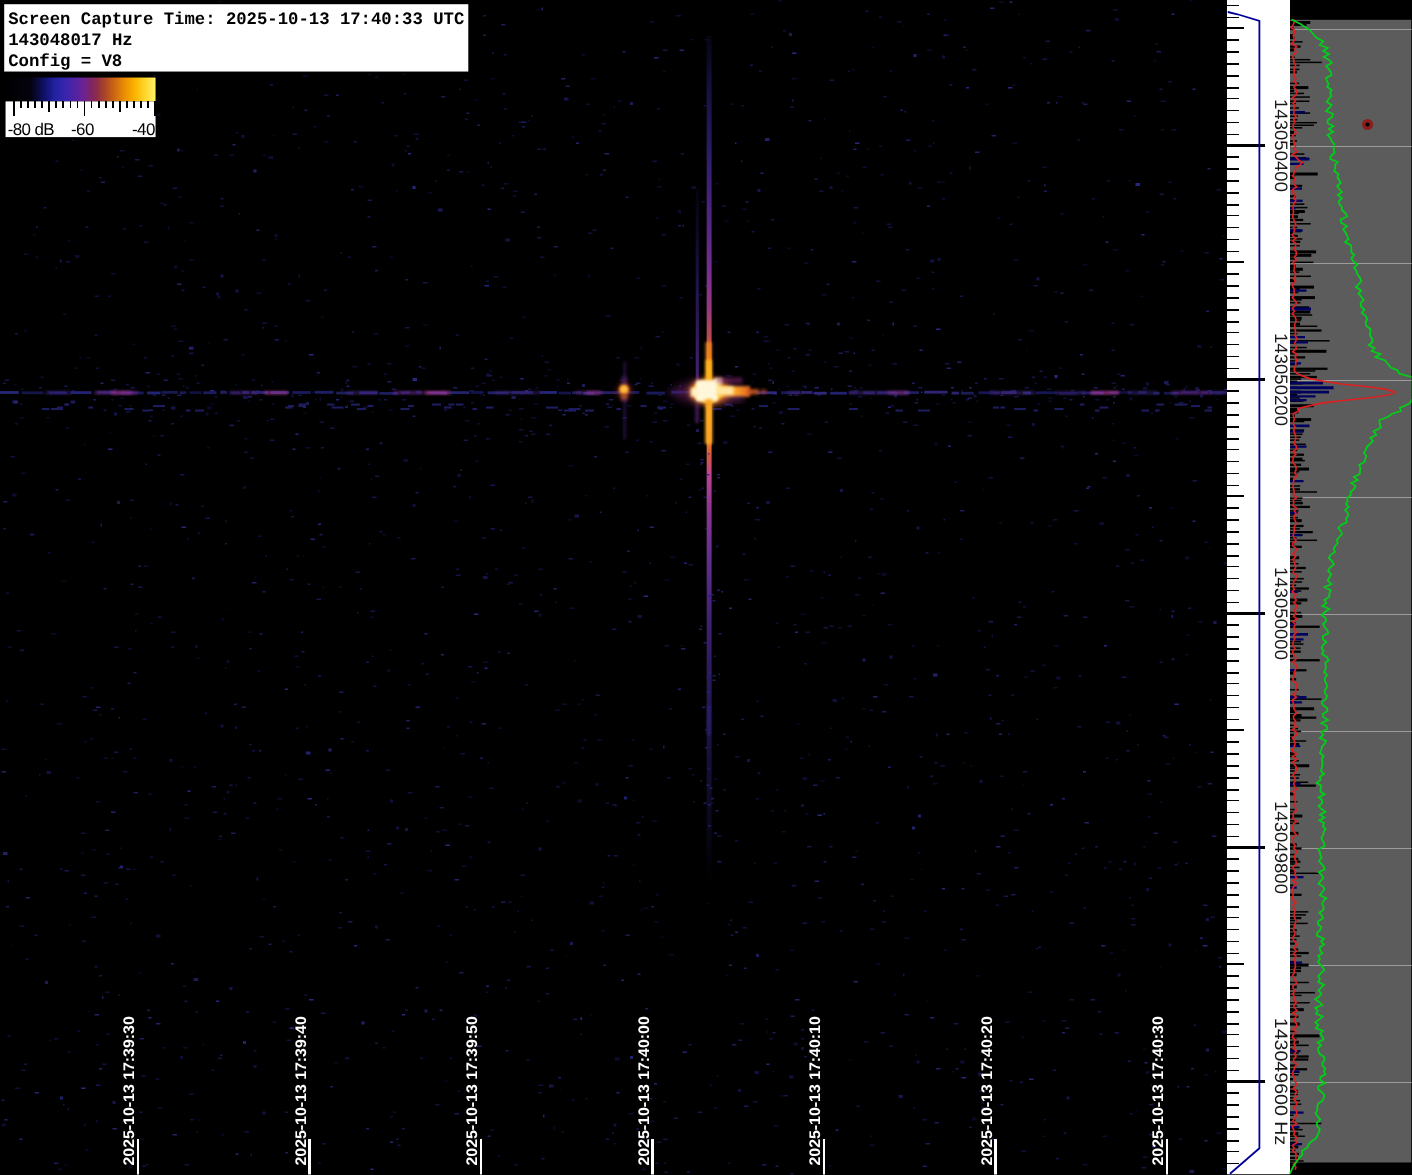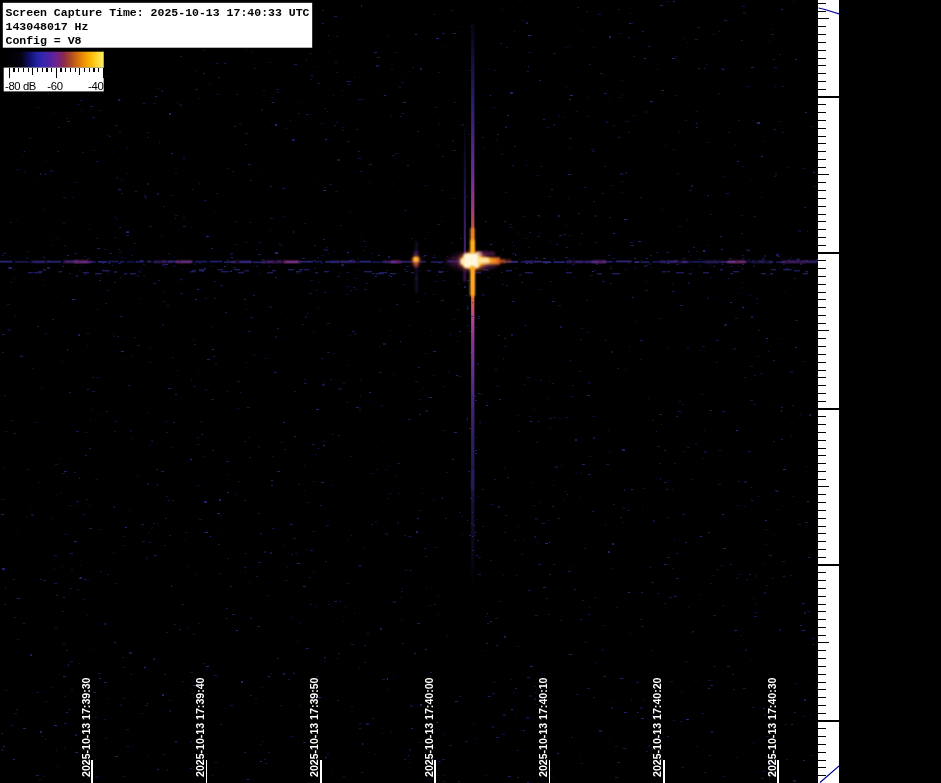--- a/index.html
+++ b/index.html
@@ -1,14 +1,14 @@
 <!DOCTYPE html>
 <html><head><meta charset="utf-8"><title>capture</title><style>
 html,body{margin:0;padding:0;background:#000;}
-#c{position:relative;width:839px;height:783px;overflow:hidden;}
+#c{position:relative;width:941px;height:783px;overflow:hidden;}
 svg{display:block}
 text{white-space:pre}
 </style></head><body>
 <div id="c">
 <svg width="941" height="783" viewBox="0 0 941 783">
 <defs>
 <linearGradient id="cmap" x1="0" y1="0" x2="1" y2="0">
 <stop offset="0" stop-color="#000000"></stop>
           <stop offset="0.17" stop-color="#04030f"></stop>
 <stop offset="0.26" stop-color="#10106a"></stop>

